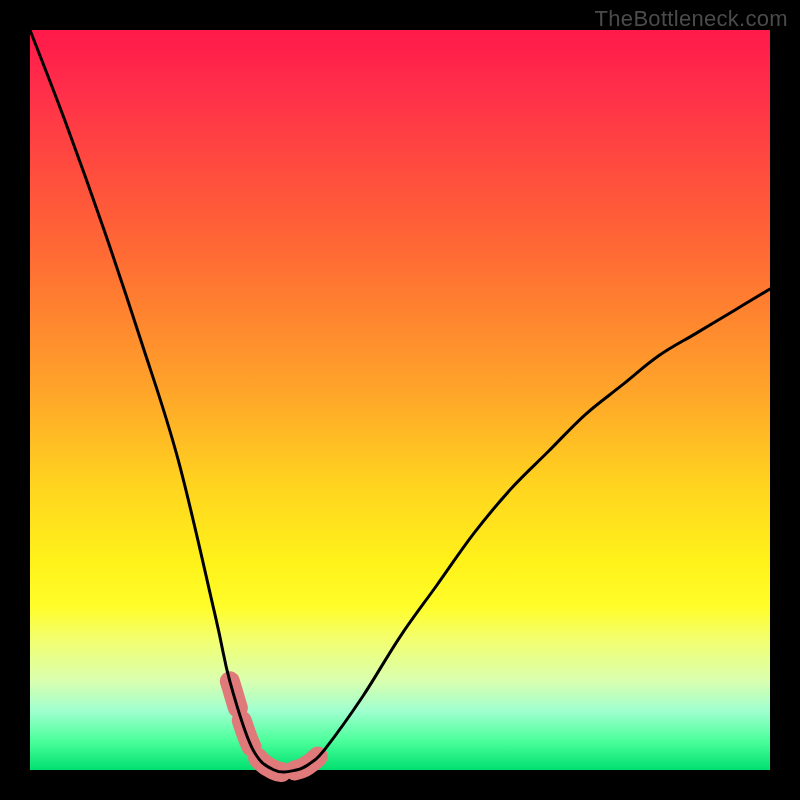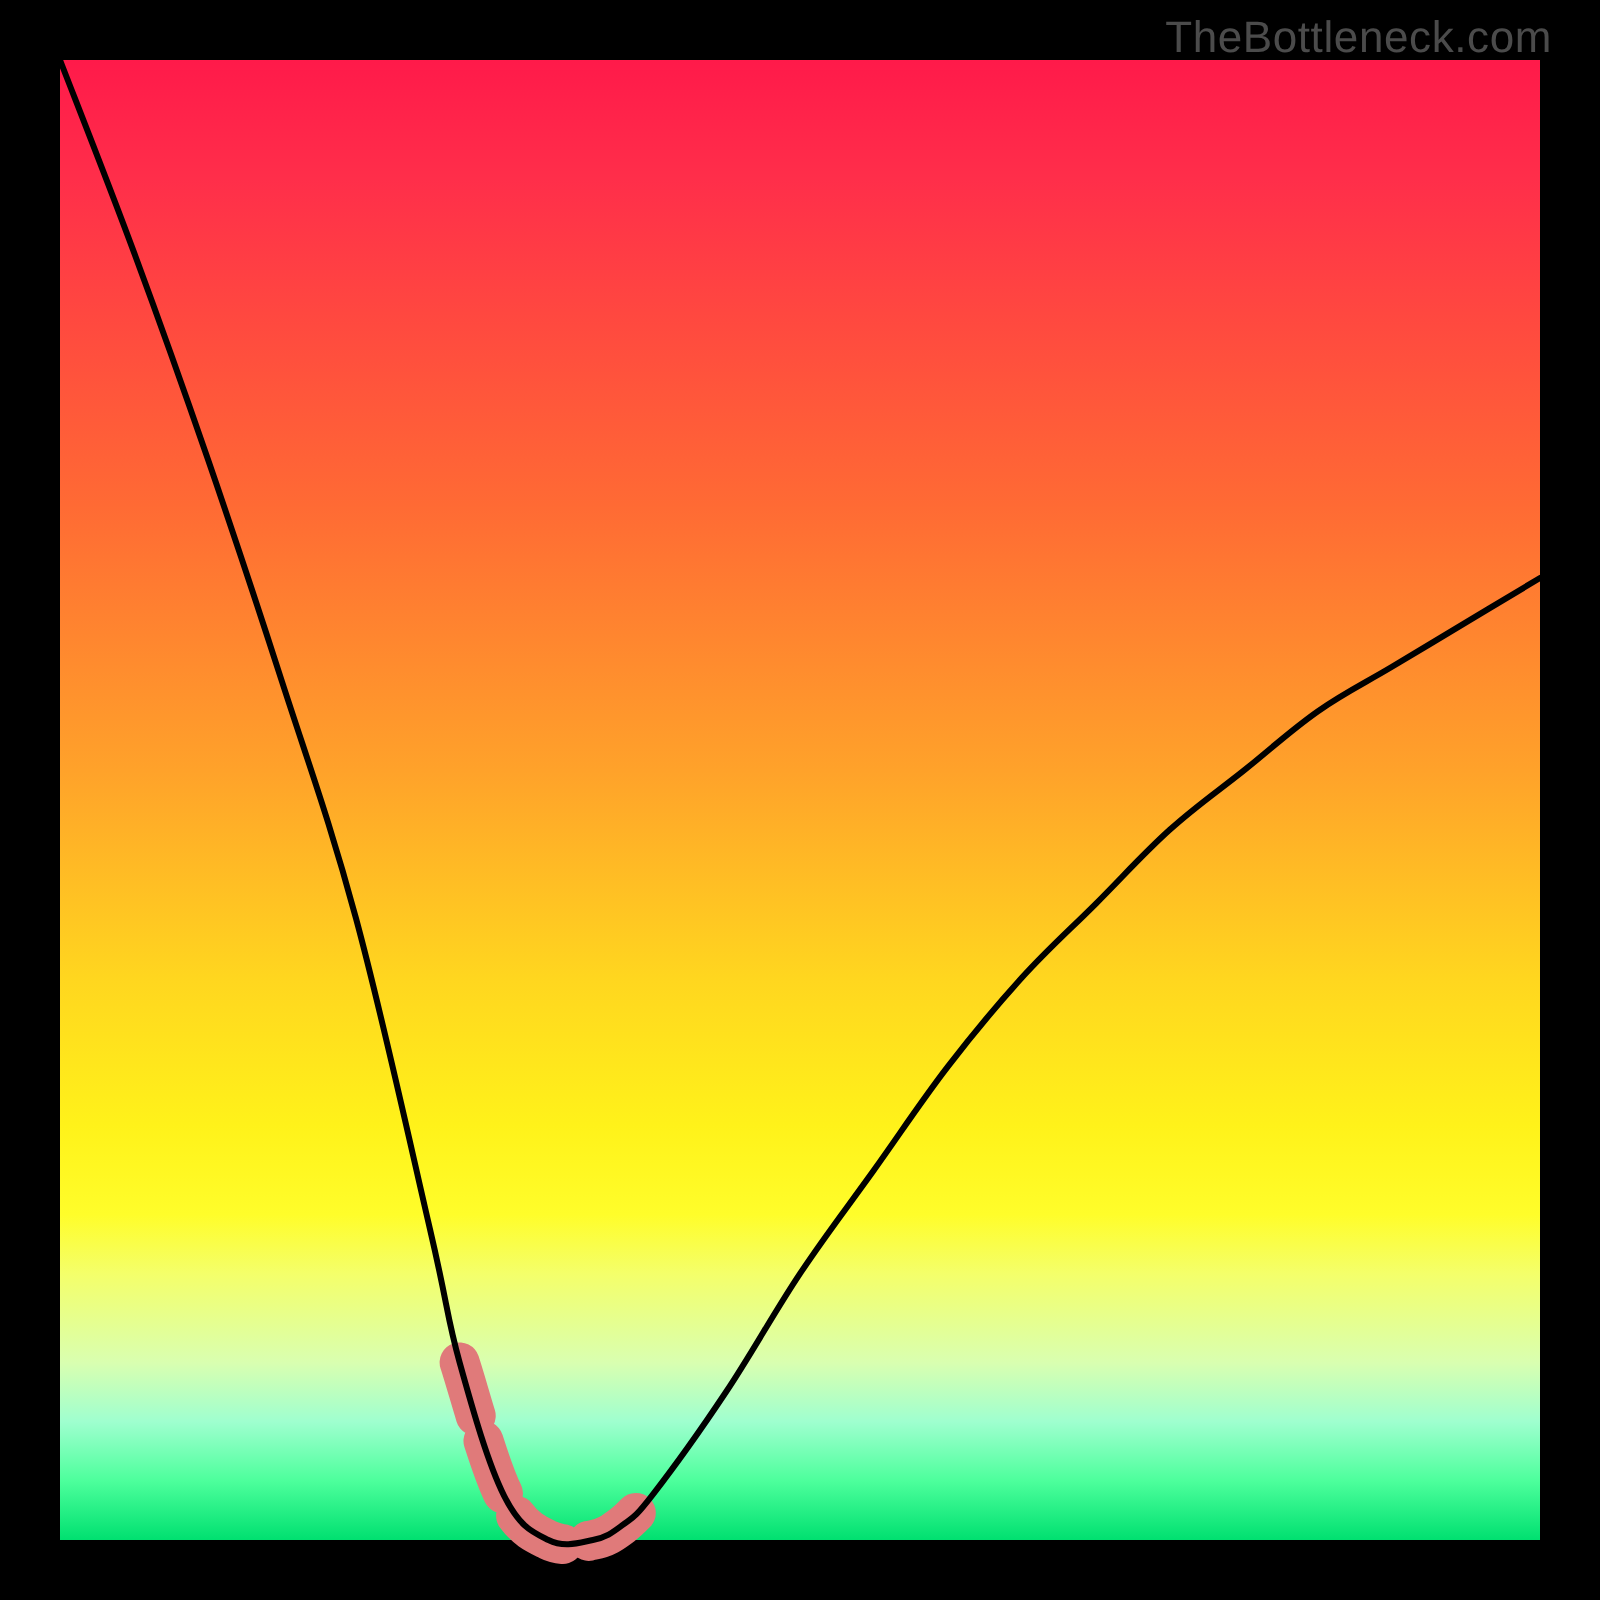--- a/index.html
+++ b/index.html
@@ -36,21 +36,21 @@
       #f4ff6a 82%,
       #d9ffb0 88%,
       #9fffcf 92%,
       #4dff9c 96%,
       #00e070 100%
     );
   }
   .watermark {
     position: absolute;
     top: 6px;
-    right: 24px;
+    right: 12px;
     color: #4b4b4b;
     font-size: 22px;
     font-weight: 500;
     letter-spacing: 0.3px;
     user-select: none;
   }
   svg.chart {
     position: absolute;
     left: 0;
     top: 0;

